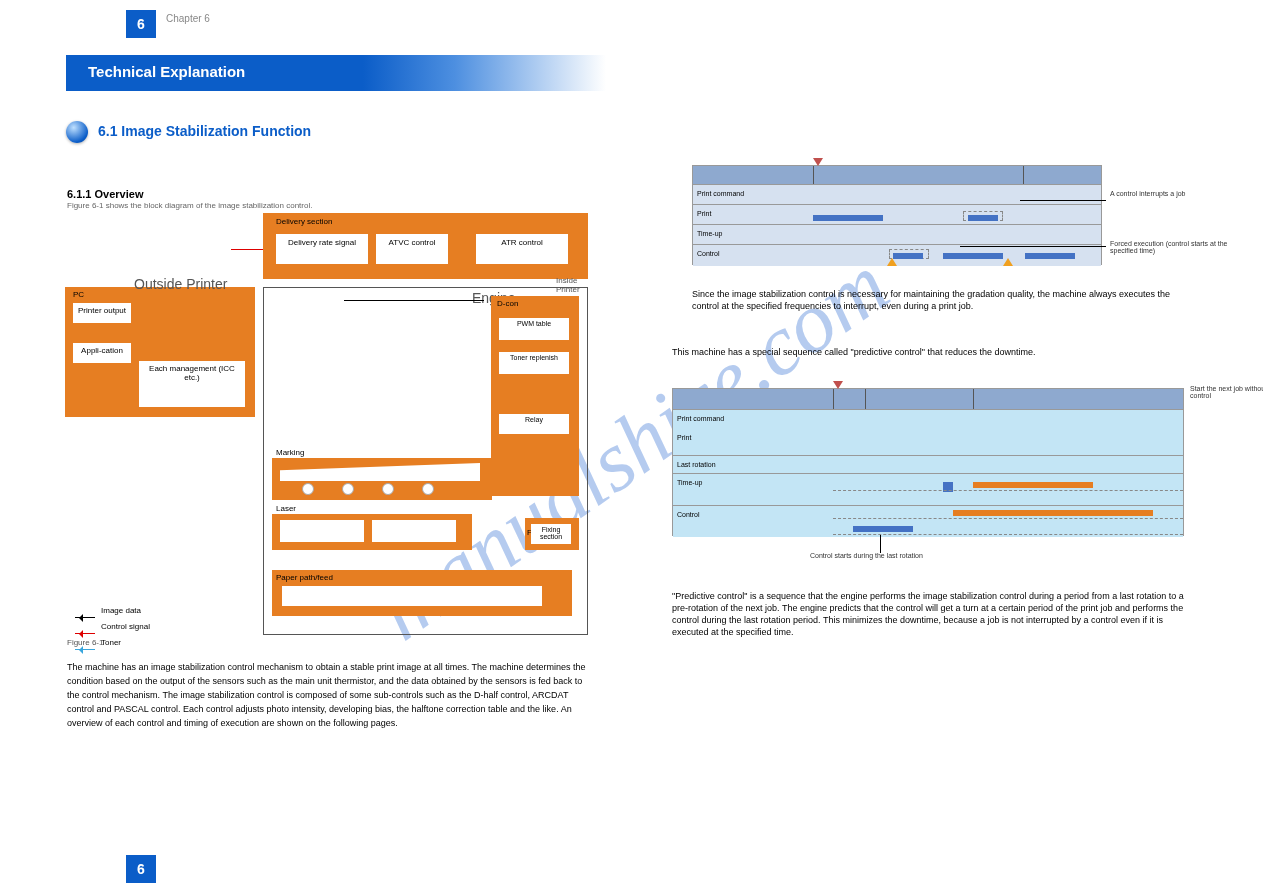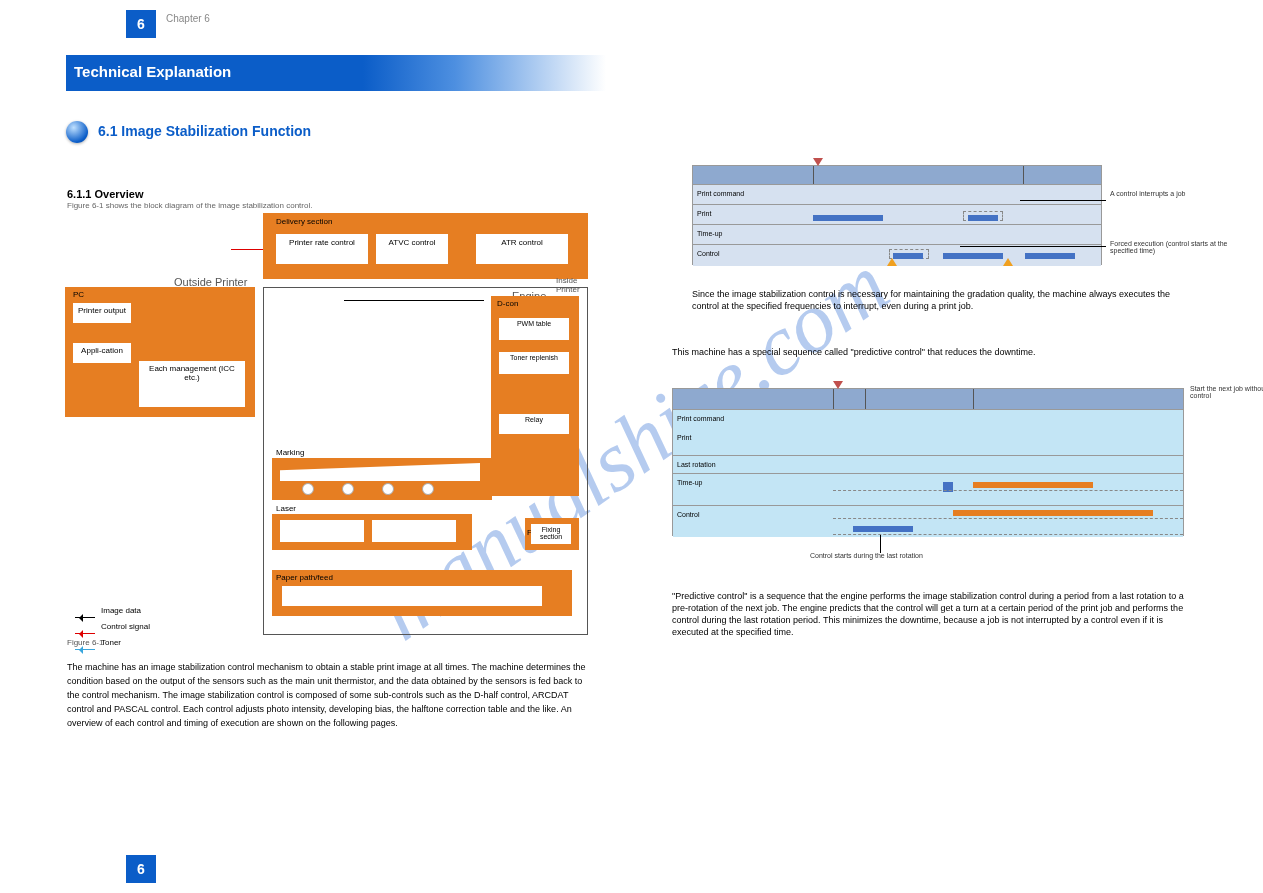--- a/index.html
+++ b/index.html
@@ -1,21 +1,21 @@
 <!DOCTYPE html>
 <html><head>
 <meta charset="utf-8">
 <style>
   * { box-sizing: border-box; margin: 0; padding: 0; }
   body { font-family: Arial, Helvetica, sans-serif; background: #fff; width: 1263px; height: 893px; position: relative; overflow: hidden; font-size: 9px; color: #000; }
 
   .page-num-top { position: absolute; top: 10px; left: 126px; width: 30px; height: 28px; background: #0b5dc8; color: #fff; display: flex; align-items: center; justify-content: center; font-size: 14px; font-weight: bold; }
   .top-text { position: absolute; top: 13px; left: 166px; font-size: 10px; color: #888; }
 
-  .title-bar { position: absolute; top: 55px; left: 66px; width: 540px; height: 36px; background: linear-gradient(to right, #0b5dc8 0%, #0b5dc8 55%, #4d8fe0 72%, #fff 100%); color: #fff; padding: 8px 8px; font-size: 15px; font-weight: bold; }
+  .title-bar { position: absolute; top: 55px; left: 66px; width: 540px; height: 36px; background: linear-gradient(to right, #0b5dc8 0%, #0b5dc8 55%, #4d8fe0 72%, #fff 100%); color: #fff; padding: 8px 22px; font-size: 15px; font-weight: bold; }
 
   .bullet-icon { position: absolute; top: 121px; left: 66px; width: 22px; height: 22px; border-radius: 50%; background: radial-gradient(circle at 35% 30%, #bfe0ff 0%, #0b5dc8 70%, #033a8a 100%); box-shadow: 0 1px 3px rgba(0,0,0,.3); }
   .subtitle { position: absolute; top: 123px; left: 98px; font-size: 14px; font-weight: bold; color: #0b5dc8; }
 
   .diagram-h1 { position: absolute; top: 188px; left: 67px; font-weight: bold; font-size: 11px; }
   .diagram-h2 { position: absolute; top: 201px; left: 67px; font-size: 8px; color: #666; }
 
   
   .diag { position: absolute; top: 213px; left: 65px; width: 530px; height: 432px; }
   .topgroup { position: absolute; top: 0; left: 198px; width: 325px; height: 66px; background: #e67e22; border: 1px dashed #e67e22; }
@@ -49,21 +49,21 @@
   .cg-laser { top: 226px; left: 8px; width: 200px; height: 36px; }
   .cg-laser .lw1 { position: absolute; top: 6px; left: 8px; width: 84px; height: 22px; background: #fff; }
   .cg-laser .lw2 { position: absolute; top: 6px; left: 100px; width: 84px; height: 22px; background: #fff; }
 
   .cg-fix { position: absolute; top: 230px; right: 8px; width: 54px; height: 32px; background: #e67e22; }
   .cg-fix .fw { position: absolute; top: 6px; left: 6px; width: 40px; height: 20px; background: #fff; font-size: 7px; text-align: center; padding: 2px; }
 
   .cg-paper { top: 282px; left: 8px; width: 300px; height: 46px; }
   .cg-paper .pw { position: absolute; top: 16px; left: 10px; width: 260px; height: 20px; background: #fff; }
 
-  .englabel { position: absolute; top: 2px; left: 208px; font-size: 11px; color: #555; margin-left: 40px; }
+  .englabel { position: absolute; top: 2px; left: 208px; font-size: 14px; color: #555; }
   .englabel2 { position: absolute; top: 2px; left: 292px; font-size: 8px; color: #555; }
 
   
   .legend { position: absolute; top: 390px; left: 10px; font-size: 8px; line-height: 16px; }
   .larrow { display: inline-block; width: 26px; position: relative; }
   .larrow::before { content: ''; position: absolute; top: 4px; left: 0; width: 20px; border-top: 1px solid currentColor; }
   .larrow::after { content: ''; position: absolute; top: 1px; left: 0; border: 4px solid transparent; border-right-color: currentColor; }
 
   .arr-black { color: #000; } .arr-red { color: #d00; } .arr-blue { color: #3b9; color:#39a6dd; }
 
@@ -113,21 +113,21 @@
 <div class="title-bar">Technical Explanation</div>
 <div class="bullet-icon"></div>
 <div class="subtitle">6.1 Image Stabilization Function</div>
 
 <div class="diagram-h1">6.1.1 Overview</div>
 <div class="diagram-h2">Figure 6-1 shows the block diagram of the image stabilization control.</div>
 
 <div class="diag">
   <div class="topgroup">
     <div class="toplabel">Delivery section</div>
-    <div class="wbox tb1">Printer rate control</div>
+    <div class="wbox tb1">Delivery rate signal</div>
     <div class="wbox tb2">ATVC control</div>
     <div class="wbox tb3">ATR control</div>
   </div>
 
   <div class="pcgroup">
     <div class="pclabel">PC</div>
     <div class="pcbox pcb1">Printer output</div>
     <div class="pcbox pcb2">Appli-cation</div>
     <div class="pcbox pcb4">Each management (ICC etc.)</div>
   </div>

